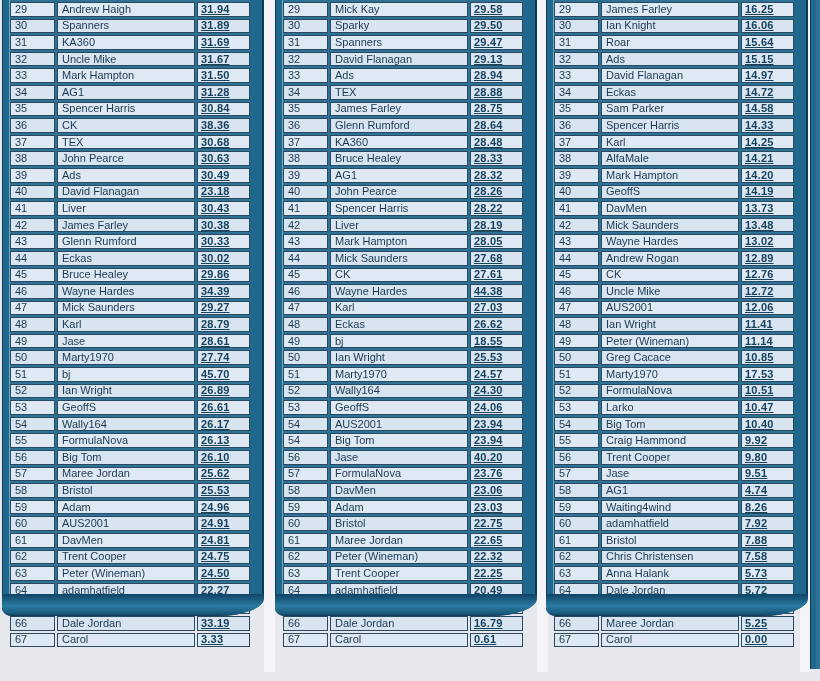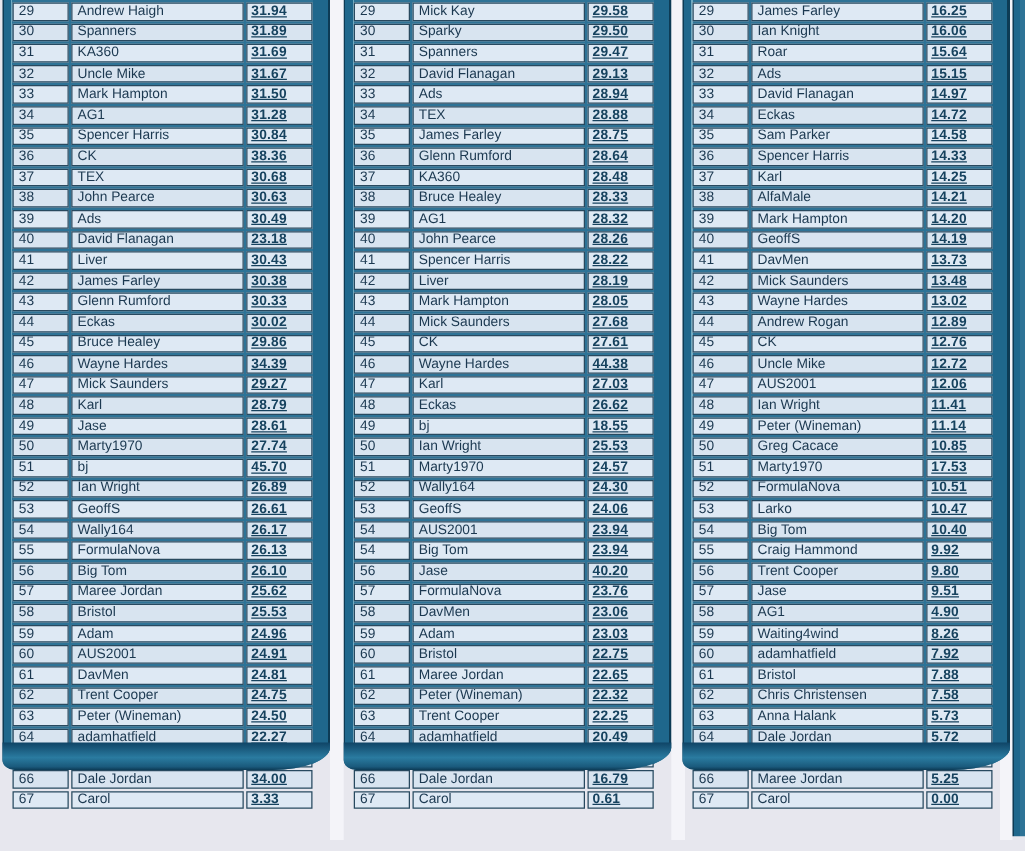--- a/index.html
+++ b/index.html
@@ -350,21 +350,21 @@
     <div class="cell name">Anna Halank</div>
     <div class="cell value">
       <span class="vlink">21.05</span>
     </div>
   </div>
 
   <div class="row alt">
     <div class="cell rank">66</div>
     <div class="cell name">Dale Jordan</div>
     <div class="cell value">
-      <span class="vlink">34.00</span>
+      <span class="vlink">33.19</span>
     </div>
   </div>
 
   <div class="row">
     <div class="cell rank">67</div>
     <div class="cell name">Carol</div>
     <div class="cell value">
       <span class="vlink">3.33</span>
     </div>
   </div>
@@ -920,21 +920,21 @@
     <div class="cell name">Jase</div>
     <div class="cell value">
       <span class="vlink">9.51</span>
     </div>
   </div>
 
   <div class="row alt">
     <div class="cell rank">58</div>
     <div class="cell name">AG1</div>
     <div class="cell value">
-      <span class="vlink">4.90</span>
+      <span class="vlink">4.74</span>
     </div>
   </div>
 
   <div class="row">
     <div class="cell rank">59</div>
     <div class="cell name">Waiting4wind</div>
     <div class="cell value">
       <span class="vlink">8.26</span>
     </div>
   </div>

